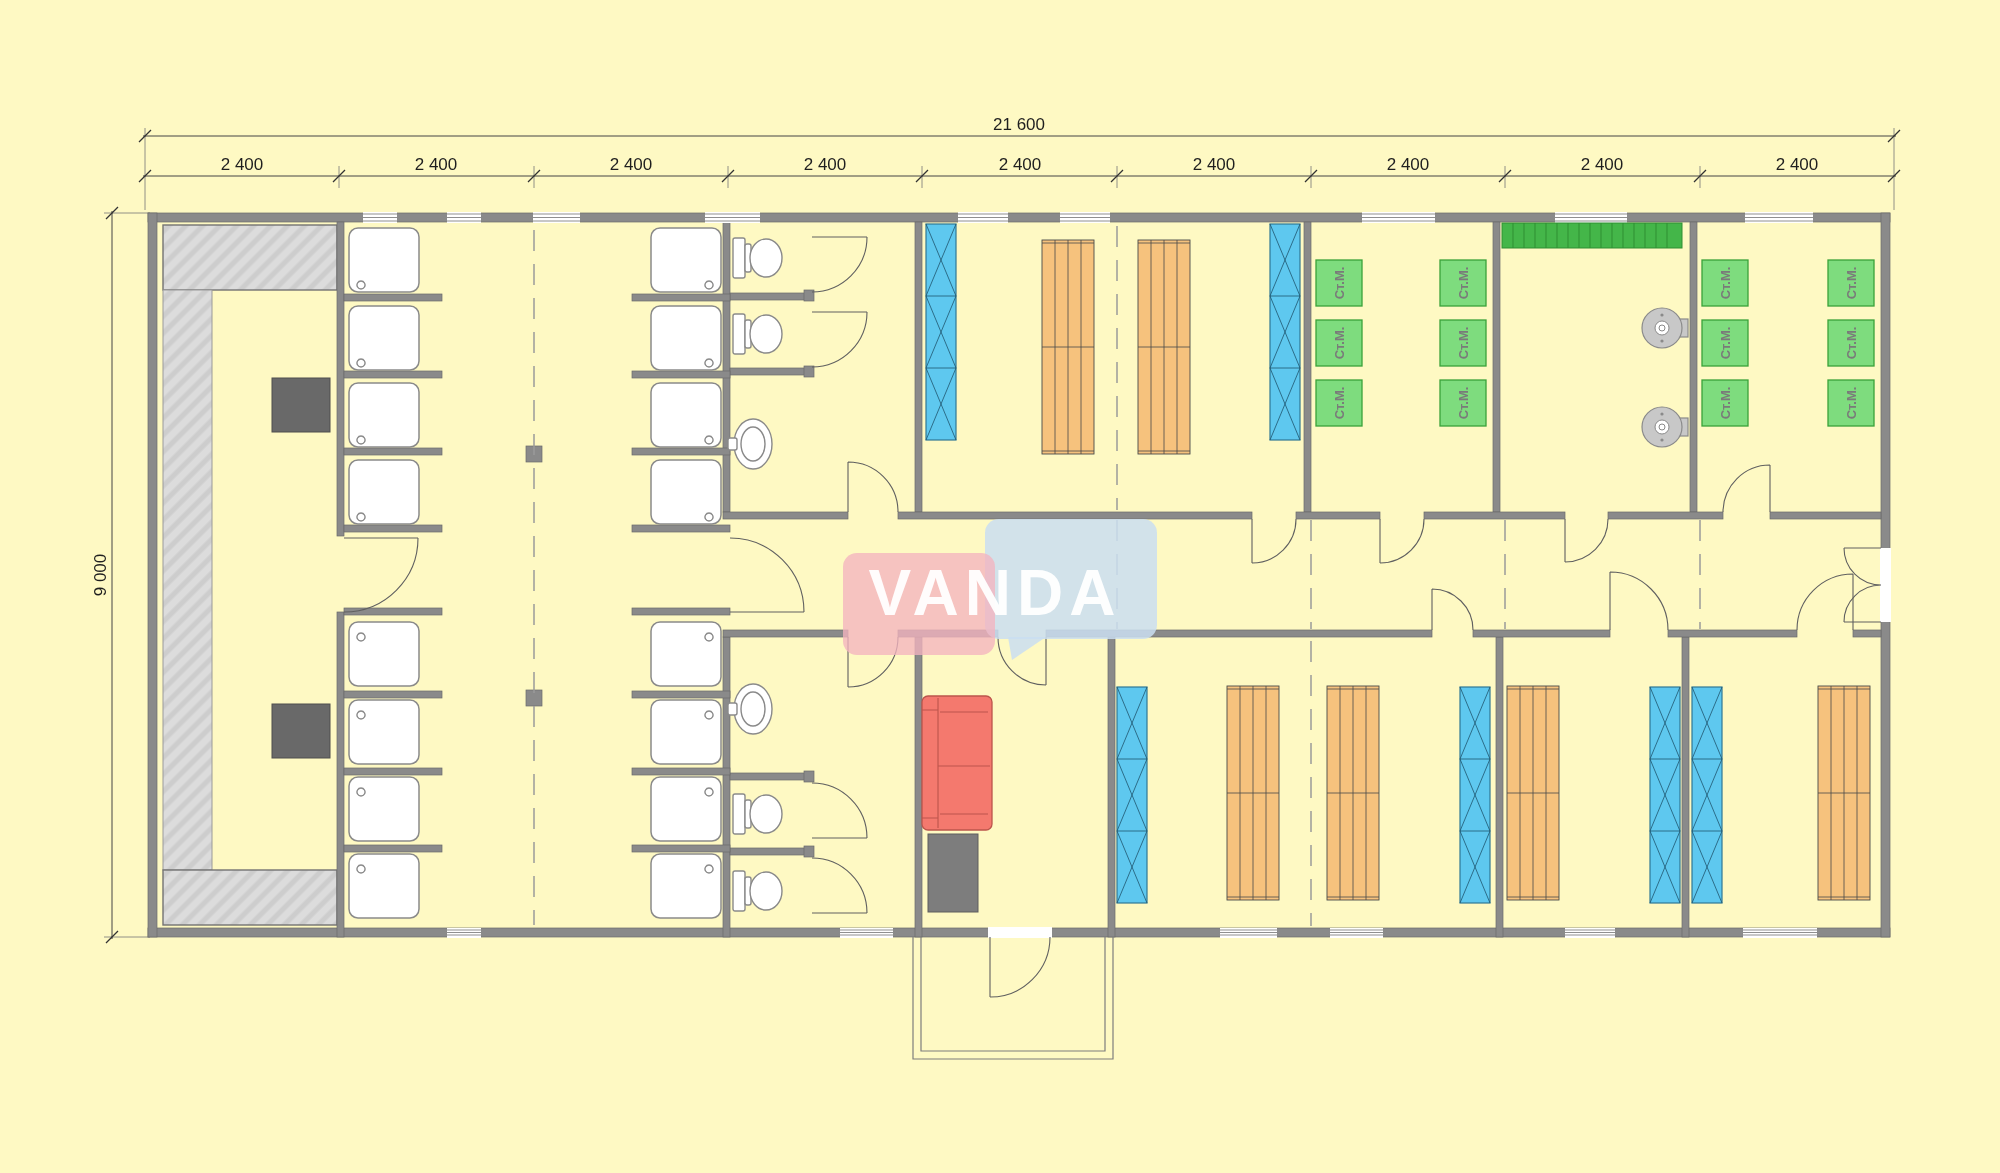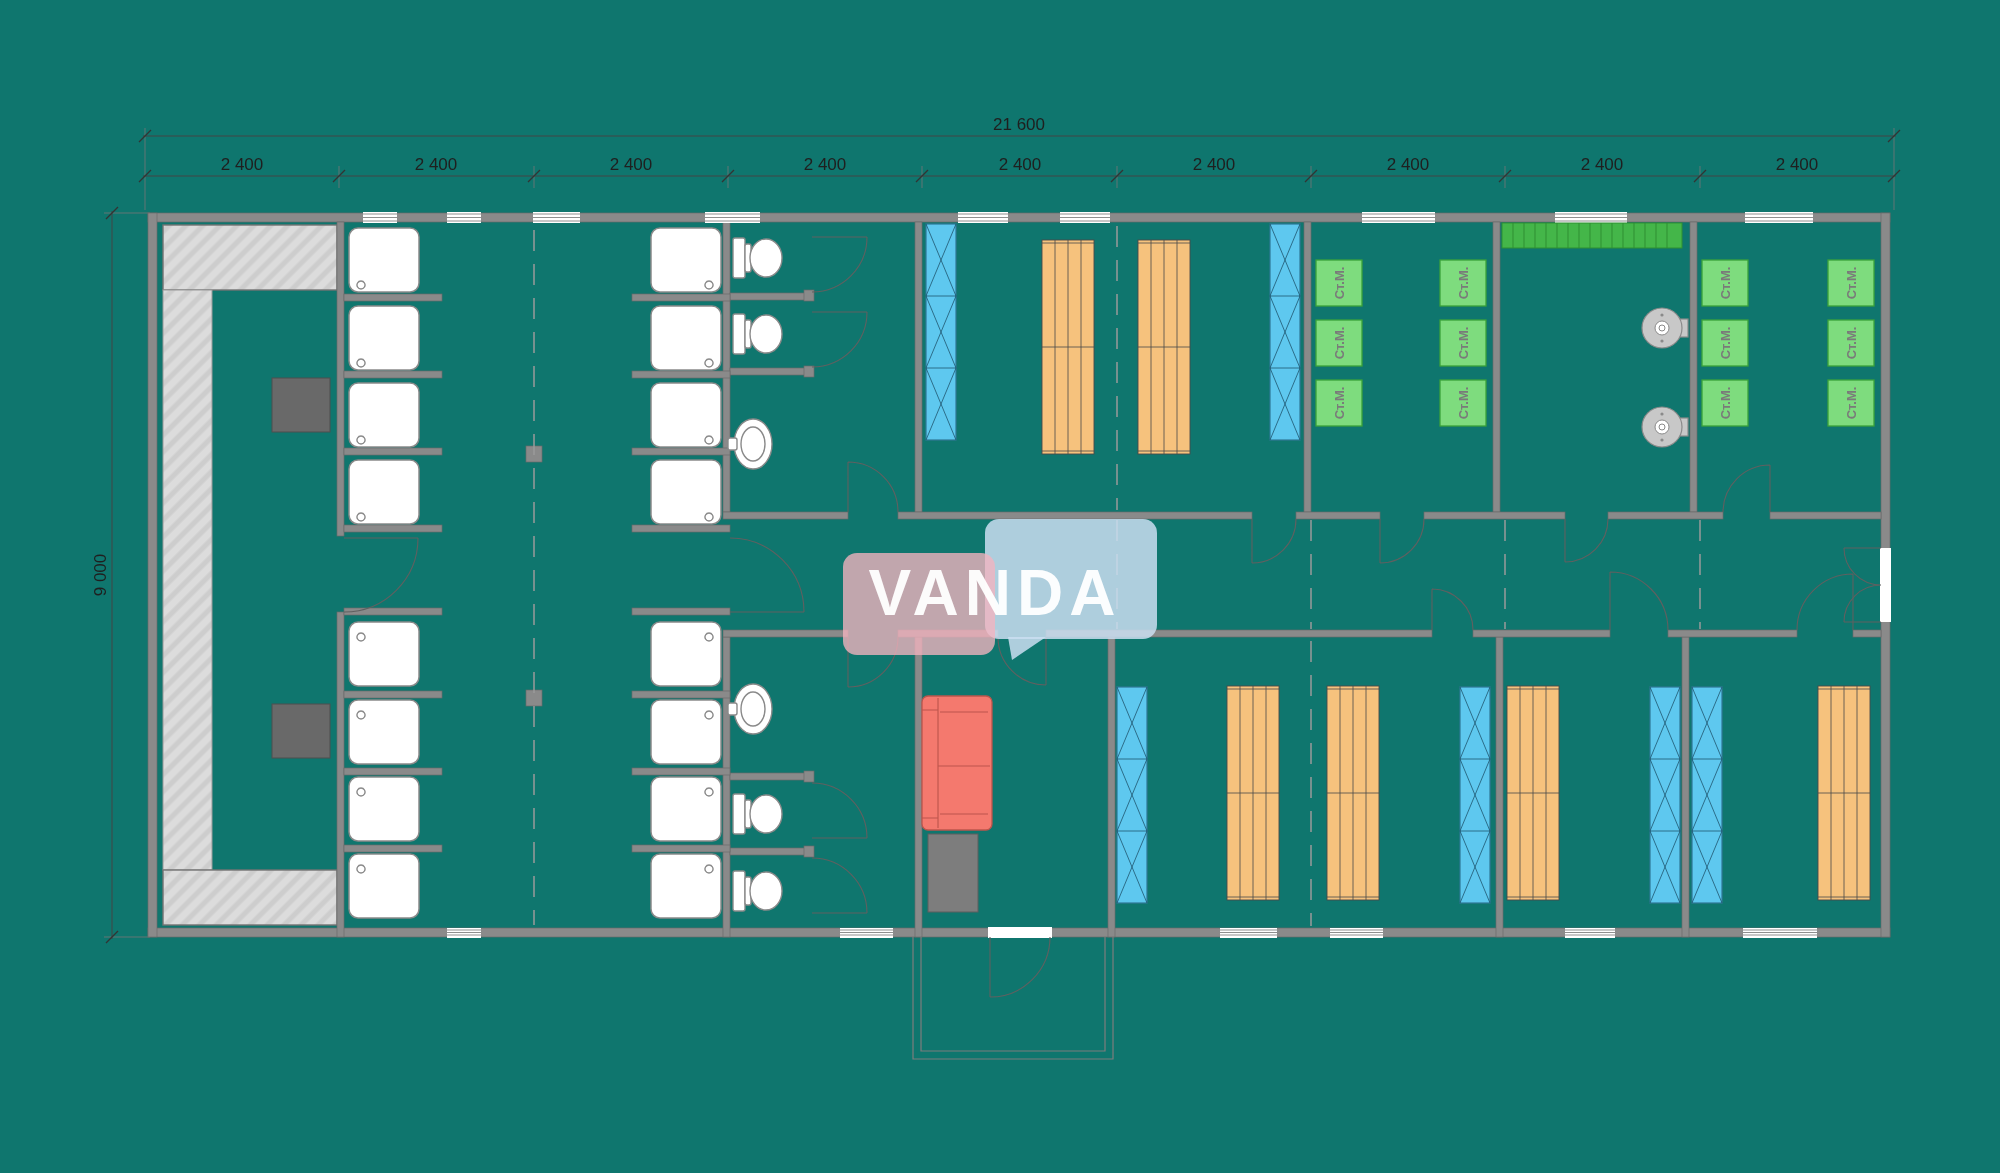--- a/index.html
+++ b/index.html
@@ -1,16 +1,16 @@
 <!DOCTYPE html>
 <html style="--wall: #8a8a8a; --dim_text: #1f1f1f; --fixture_line: #8a8a8a; --locker_blue: #5ec8ef; --bunk_orange: #f6c27d; --machine_green: #7edc7e; --machine_green_border: #3aa23a; --rack_green: #44b649; --sofa_red: #f4796e; --stove_gray: #696969; --table_gray: #7d7d7d; --dryer_gray: #c8c8c8; --dash_line: #9a9a9a; --watermark_pink: #f3b3bf; --watermark_blue: #cadef1;"><head>
 <meta charset="utf-8">
 <style>
   html,body{margin:0;padding:0;background:#fff;}
-  .stage{width:2000px;height:1173px;position:relative;background:#0f766e;}
+  .stage{width:2000px;height:1173px;position:relative;background:#fef9c3;}
   svg{display:block;}
   .wall{fill:var(--wall,#8a8a8a);stroke:#6a6a6a;stroke-width:.7;}
   .ext{stroke:#777;stroke-width:.8;fill:none;}
   .dim{stroke:#444;stroke-width:1;fill:none;}
   .tick{stroke:#333;stroke-width:1.3;}
   .dimtext{font-family:"Liberation Sans","DejaVu Sans",sans-serif;font-size:17px;fill:var(--dim_text,#1f1f1f);}
   .hatch-a{fill:url(#hatchp);stroke:#737373;stroke-width:1.4;}
   .hatch-b{fill:url(#hatchp);stroke:#9a9a9a;stroke-width:1;}
   .win{fill:#fff;}
   .winline{stroke:#8f8f8f;stroke-width:1;fill:none;}

